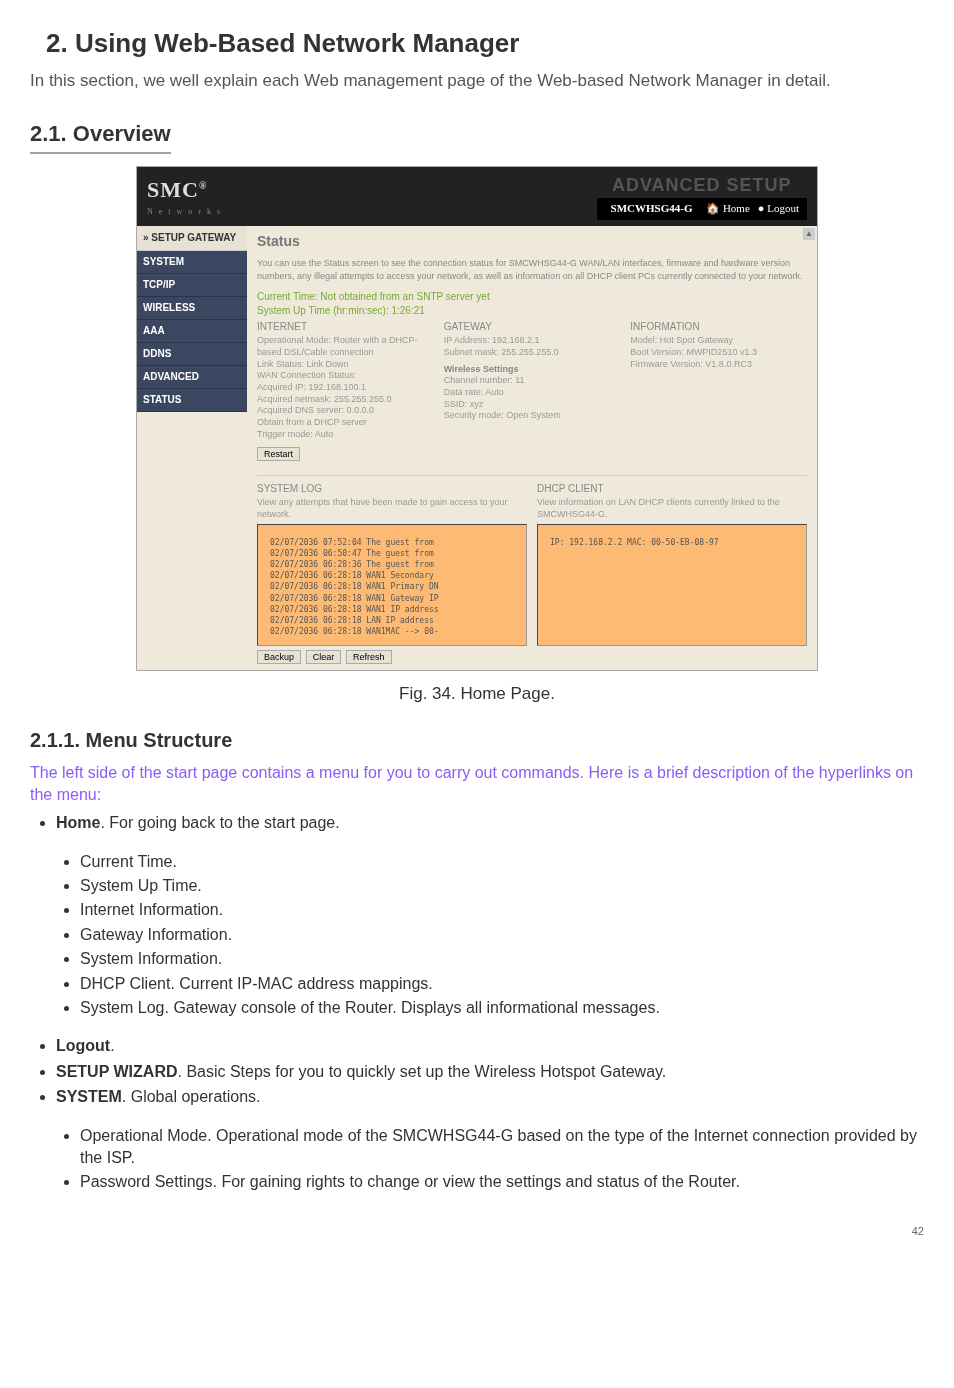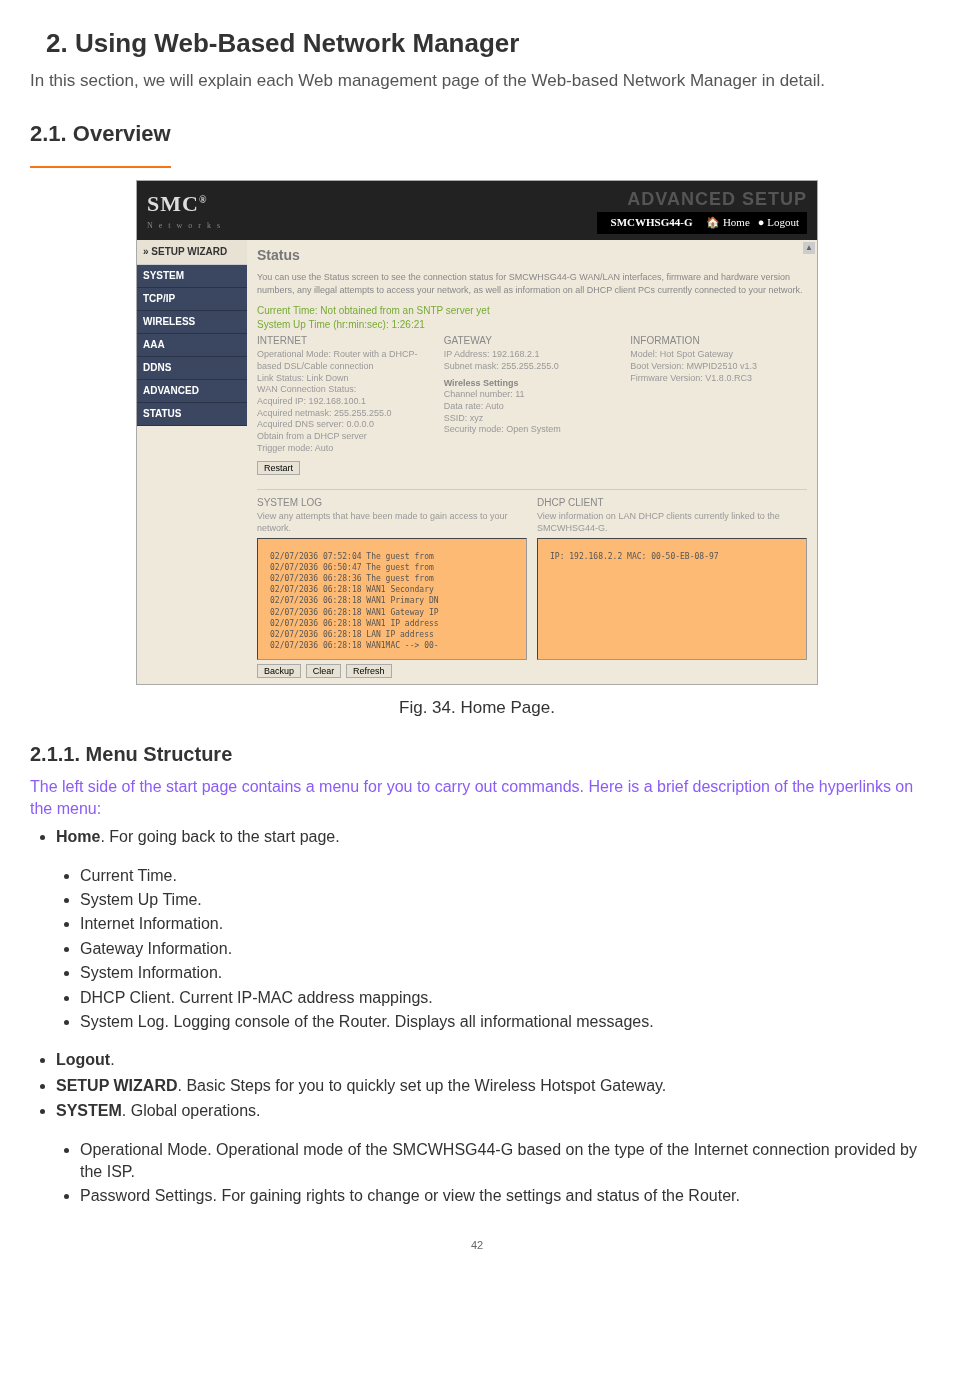--- a/index.html
+++ b/index.html
@@ -1,33 +1,33 @@
 <!DOCTYPE html>
 <html><head>
 <meta charset="utf-8">
 <style>
 body{font-family:Arial,Helvetica,sans-serif;margin:0;padding:25px 30px;color:#333;font-size:15px;line-height:1.4}
 h1{font-family:Verdana,Geneva,sans-serif;font-weight:700;font-size:26px;margin:0 16px 8px}
-h2{font-family:Verdana,Geneva,sans-serif;font-weight:700;font-size:22px;margin:16px 0 4px;border-bottom:2px solid #f97316;padding-bottom:16px;display:inline-block}
+h2{font-family:Verdana,Geneva,sans-serif;font-weight:700;font-size:22px;margin:16px 0 4px;border-bottom:2px solid #a3a3a3;padding-bottom:2px;display:inline-block}
 h3{font-family:Verdana,Geneva,sans-serif;font-weight:700;font-size:20px;margin:20px 0 8px}
 .intro{color:#555;font-size:17px;margin:6px 0 10px}
 .caption{text-align:center;font-size:17px;color:#333;margin:10px 0 6px}
 .body-text{color:#8b5cf6;font-size:16px;margin:6px 0}
 ul.outer{list-style:disc;padding-left:26px;margin:4px 0}
 ul.outer>li{margin:3px 0;font-size:16px;color:#333}
 ul.inner{list-style:disc;padding-left:24px;margin:16px 0}
 ul.inner>li{margin:2px 0}
 .b{font-weight:700}
 
 .shot-wrap{width:680px;margin:8px auto 11px;border:1px solid #aaa}
 .shot-header{background:#222;color:#ddd;display:flex;justify-content:space-between;align-items:center;padding:6px 10px;font-family:Georgia,serif}
 .shot-logo{font-size:22px;font-weight:700;letter-spacing:1px}
 .shot-logo sup{font-size:10px}
 .shot-logo-s{font-size:8px;letter-spacing:2px;display:block;color:#888}
-.shot-right{text-align:right}
+.shot-right{text-align:center}
 .shot-adv{font-family:Arial;font-size:18px;font-weight:700;color:#555;letter-spacing:1px}
 .shot-bar{background:#000000;color:#fff;font-size:11px;padding:2px 8px;display:flex;justify-content:flex-end;gap:8px;align-items:center}
 .shot-bar .model{background:#000;padding:1px 6px;font-weight:700}
 .shot-body{display:flex;background:#efe9dc}
 .sidebar{width:110px;background:#efe9dc}
 .sidebar .item{background:#3b4660;color:#fff;font-size:10px;font-weight:700;padding:4px 6px;border-bottom:1px solid #2a3348;cursor:pointer}
 .sidebar .wiz{background:#e8e2d5;color:#333;font-size:10px;font-weight:700;padding:5px 6px;border-bottom:1px solid #ccc}
 .content{flex:1;padding:6px 10px;font-size:10px;color:#666;position:relative}
 .content .scroll-arrow{position:absolute;right:2px;top:2px;width:12px;height:12px;background:#ccc;font-size:8px;text-align:center;line-height:12px}
 .ct-title{font-size:14px;font-weight:700;color:#777;margin:0 0 6px}
@@ -40,29 +40,29 @@
 .wset{font-weight:700;font-size:9px;color:#888;margin-top:4px}
 .restart-btn{font-size:9px;padding:1px 6px;background:#e8e2d5;border:1px solid #aaa;margin-top:6px;cursor:pointer}
 .hr{border-top:1px solid #ccc;margin:14px 0 6px}
 .logs{display:flex;gap:10px}
 .logbox{flex:1}
 .logbox-h{font-size:10px;color:#888}
 .logbox-d{font-size:9px;color:#999;margin-bottom:3px}
 .logpre{background:#fdba74;border:1px inset #999;font-family:monospace;font-size:8px;color:#555;height:96px;padding:12px;overflow:hidden;white-space:pre;position:relative}
 .btnrow{margin-top:4px}
 .btnrow button{font-size:9px;padding:1px 6px;background:#e8e2d5;border:1px solid #aaa;margin-right:2px;cursor:pointer}
-.pagenum{text-align:center;font-size:11px;color:#666;margin-top:30px}
+.pagenum{text-align:right;font-size:11px;color:#666;margin-top:30px}
 </style>
 </head>
 <body>
 
 
 
 <h1>2. Using Web-Based Network Manager</h1>
-<p class="intro">In this section, we will explain each Web management page of the Web-based Network Manager in detail.</p>
+<p class="intro">In this section, we well explain each Web management page of the Web-based Network Manager in detail.</p>
 
 <h2>2.1. Overview</h2>
 
 
 <div class="shot-wrap">
   <div class="shot-header">
     <div>
       <span class="shot-logo"><span>SMC</span><sup>®</sup></span>
       <span class="shot-logo-s">N e t w o r k s</span>
     </div>
@@ -70,21 +70,21 @@
       <div class="shot-adv">ADVANCED SETUP</div>
       <div class="shot-bar">
         <span class="model">SMCWHSG44-G</span>
         <span>🏠 <span>Home</span></span>
         <span>● <span>Logout</span></span>
       </div>
     </div>
   </div>
   <div class="shot-body">
     <div class="sidebar">
-      <div class="wiz">» SETUP WIZARD</div>
+      <div class="wiz">» SETUP GATEWAY</div>
       <div class="item">SYSTEM</div>
       <div class="item">TCP/IP</div>
       <div class="item">WIRELESS</div>
       <div class="item">AAA</div>
       <div class="item">DDNS</div>
       <div class="item">ADVANCED</div>
       <div class="item">STATUS</div>
     </div>
     <div class="content">
       <div class="scroll-arrow">▲</div>
@@ -158,21 +158,21 @@
 
 <ul class="outer">
   <li><span class="b">Home</span><span>. For going back to the start page.</span>
     <ul class="inner">
       <li>Current Time.</li>
       <li>System Up Time.</li>
       <li>Internet Information.</li>
       <li>Gateway Information.</li>
       <li>System Information.</li>
       <li>DHCP Client. Current IP-MAC address mappings.</li>
-      <li>System Log. Logging console of the Router. Displays all informational messages.</li>
+      <li>System Log. Gateway console of the Router. Displays all informational messages.</li>
     </ul>
   </li>
   <li><span class="b">Logout</span>.</li>
   <li><span class="b">SETUP WIZARD</span><span>. Basic Steps for you to quickly set up the Wireless Hotspot Gateway.</span></li>
   <li><span class="b">SYSTEM</span><span>. Global operations.</span>
     <ul class="inner">
       <li>Operational Mode. Operational mode of the SMCWHSG44-G based on the type of the Internet connection provided by the ISP.</li>
       <li>Password Settings. For gaining rights to change or view the settings and status of the Router.</li>
     </ul>
   </li>

